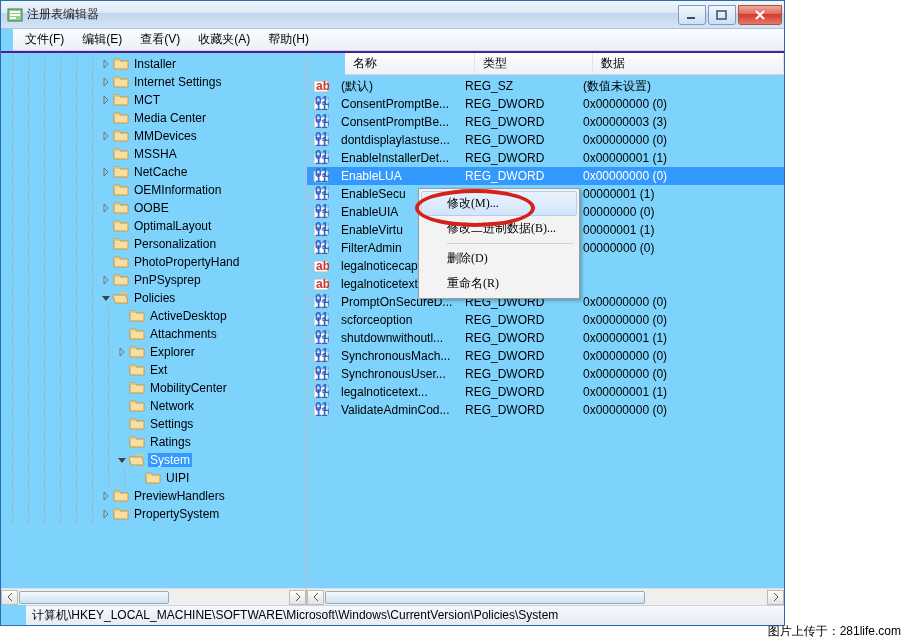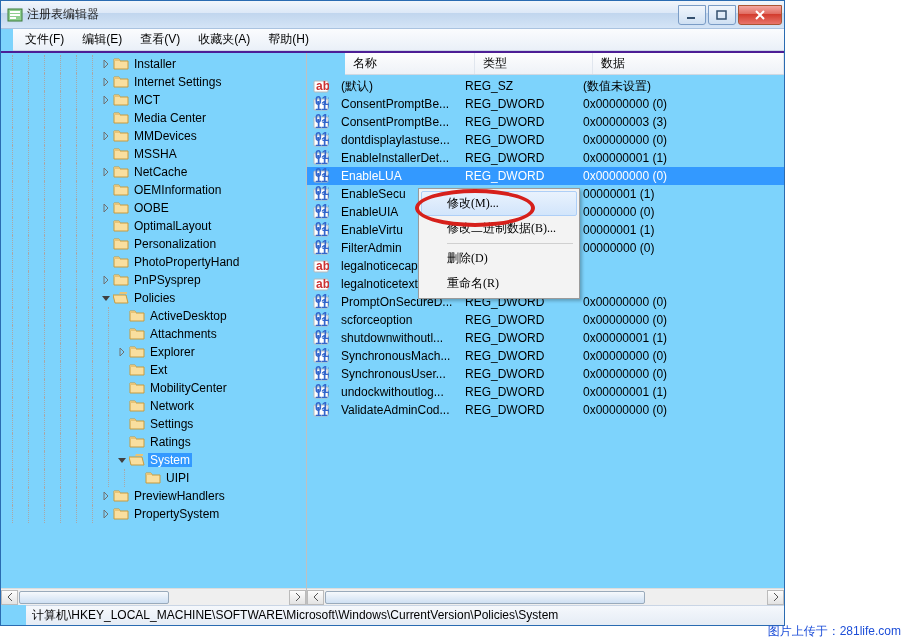--- a/index.html
+++ b/index.html
@@ -44,21 +44,21 @@
 .valicon { width: 16px; height: 16px; margin-right: 12px; flex-shrink: 0; }
 .lc-name { width: 124px; overflow: hidden; text-overflow: ellipsis; }
 .lc-type { width: 118px; }
 .lc-data { flex: 1; }
 .ctxmenu { position: absolute; left: 418px; top: 188px; width: 162px; background: #f3f3f3; border: 1px solid #9b9b9b; box-shadow: 2px 2px 3px rgba(0,0,0,.25); z-index: 50; padding: 2px; }
 .ctxmenu .mitem { padding: 4px 10px 4px 26px; cursor: default; font-family: Liberation Serif, serif; }
 .ctxmenu .mitem.hover { background: linear-gradient(#e9f2fd,#d2e5fb); border: 1px solid #aecff7; border-radius: 2px; padding: 3px 9px 3px 25px; }
 .ctxmenu .sep { height: 1px; background: #d0d0d0; margin: 2px 4px 2px 26px; }
 .redcircle { position: absolute; left: 415px; top: 189px; width: 120px; height: 38px; border: 4px solid #d6201b; border-radius: 50%; z-index: 60; pointer-events: none; }
 .statusbar { height: 20px; background: linear-gradient(#f5f8fc,#e5ecf5); border-top: 1px solid #c9d5e5; display: flex; align-items: center; padding-left: 6px; margin-left: 25px; }
-.watermark { position: absolute; right: 4px; bottom: 2px; color: #1d4ed8; }
+.watermark { position: absolute; right: 4px; bottom: 2px; color: #000000; }
 </style>
 </head>
 <body>
 
 <div class="window">
 
   <div class="titlebar">
     <span class="icon">
       <svg viewBox="0 0 16 16">
           <rect x="1" y="2" width="14" height="12" fill="#8fcf8f" stroke="#3a7a3a"></rect>
@@ -766,21 +766,21 @@
             <span class="lc-name">SynchronousUser...</span>
             <span class="lc-type">REG_DWORD</span>
             <span class="lc-data">0x00000000 (0)</span>
           </div>
           <div class="listrow">
             <span class="valicon"><svg viewBox="0 0 16 16">
                 <rect x="1" y="3" width="14" height="11" rx="1" fill="#fff" stroke="#b8b8b8"></rect>
                 <text x="2" y="9" font-size="5" fill="#3366cc" font-weight="bold">011</text>
                 <text x="2" y="14" font-size="5" fill="#3366cc" font-weight="bold">110</text>
               </svg></span>
-            <span class="lc-name">undockwithoutlog...</span>
+            <span class="lc-name">legalnoticetext...</span>
             <span class="lc-type">REG_DWORD</span>
             <span class="lc-data">0x00000001 (1)</span>
           </div>
           <div class="listrow">
             <span class="valicon"><svg viewBox="0 0 16 16">
                 <rect x="1" y="3" width="14" height="11" rx="1" fill="#fff" stroke="#b8b8b8"></rect>
                 <text x="2" y="9" font-size="5" fill="#3366cc" font-weight="bold">011</text>
                 <text x="2" y="14" font-size="5" fill="#3366cc" font-weight="bold">110</text>
               </svg></span>
             <span class="lc-name">ValidateAdminCod...</span>

